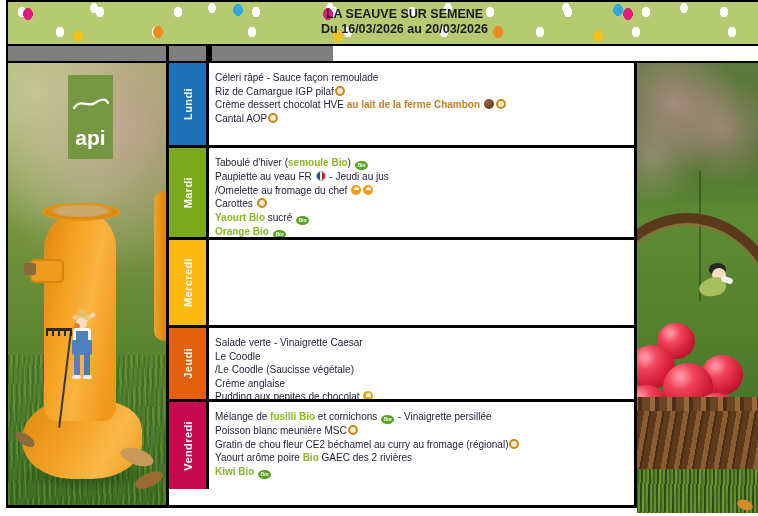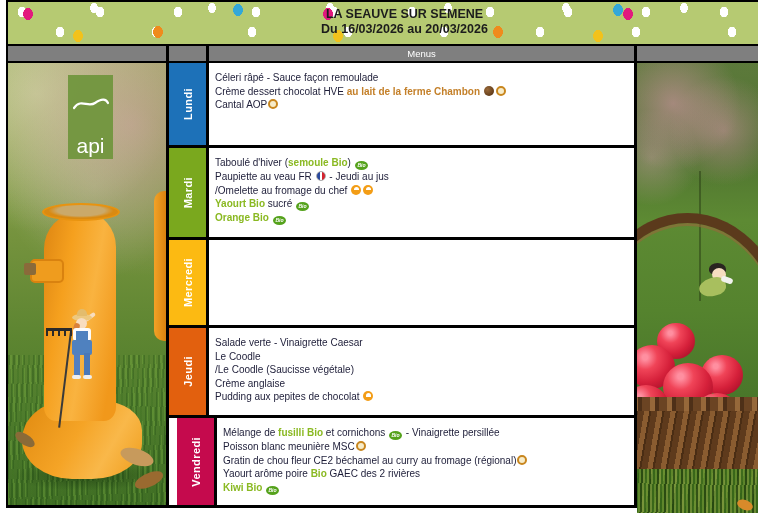--- a/index.html
+++ b/index.html
@@ -64,21 +64,21 @@
       radial-gradient(circle at 78% 14%,rgba(214,158,172,.55),transparent 38%),
       radial-gradient(circle at 18% 7%,rgba(232,238,192,.55),transparent 32%),
       radial-gradient(circle at 55% 28%,rgba(255,255,255,.18),transparent 28%),
       linear-gradient(180deg,#9aa95f 0%,#8aa04e 18%,#74923d 40%,#5d8531 62%,#4e7c2c 80%,#3f6d24 100%);}
   .grass-tex{position:absolute;left:0;right:0;bottom:0;height:150px;
       background:repeating-linear-gradient(93deg,rgba(25,70,15,.30) 0 2px,transparent 2px 5px),
                  repeating-linear-gradient(86deg,rgba(130,185,70,.28) 0 2px,transparent 2px 6px);}
   .api-logo{position:absolute;left:60px;top:12px;width:45px;height:84px;background:rgba(113,150,62,.95);
       display:flex;flex-direction:column;align-items:center;}
   .api-logo svg{margin-top:20px;}
-  .api-text{color:#fff;font-size:21px;font-weight:normal;line-height:22px;margin-top:24px;letter-spacing:0;}
+  .api-text{color:#fff;font-size:21px;font-weight:bold;line-height:22px;margin-top:16px;letter-spacing:0;}
   .boot{position:absolute;left:12px;top:140px;width:132px;height:300px;}
   .boot div{position:absolute;}
   .boot-shadow{left:-8px;top:258px;width:146px;height:30px;border-radius:50%;
       background:radial-gradient(ellipse,rgba(15,40,8,.45),transparent 70%);}
   .boot-shaft{left:24px;top:10px;width:72px;height:208px;
       background:linear-gradient(100deg,#dd8512 0%,#f5a01e 30%,#f9b340 58%,#f1981b 88%);
       border-radius:34px 30px 12px 12px/36px 34px 14px 14px;}
   .boot-cap{left:22px;top:0;width:78px;height:18px;border-radius:50%;box-sizing:border-box;
       background:radial-gradient(ellipse at 50% 40%,#caa96a 0 45%,#d98a12 62%);border:2px solid #e8930f;}
   .boot-foot{left:2px;top:198px;width:120px;height:78px;
@@ -157,21 +157,20 @@
       <div class="title-line">LA SEAUVE SUR SEMENE</div>
       <div class="title-line">Du 16/03/2026 au 20/03/2026</div>
     </div>
   </div>
   <div class="hl1"></div>
   <div class="graybar">
     <div class="gseg g1"></div>
     <div class="gsep"></div>
     <div class="gseg g2"></div>
     <div class="gsep"></div>
-    <div class="gseg g3">Menus</div>
     <div class="gsep"></div>
     <div class="gseg g4"></div>
   </div>
   <div class="hl2"></div>
 
   <div class="main">
 
     <div class="photo-left">
       <div class="grass-tex"></div>
       <div class="boot2"></div>
@@ -213,58 +212,60 @@
     <div class="vline"></div>
 
     <div class="rows" id="rows">
         <div class="day-row sep" style="height: 85px;">
           <div class="day-label" style="background: rgb(29, 113, 184);">
             <span>Lundi</span>
           </div>
           <div class="cell-sep"></div>
           <div class="day-content">
             <div class="menu-line"><span class="t-d">Céleri râpé - Sauce façon remoulade</span></div>
+            <div class="menu-line"><span class="t-d">Riz de Camargue IGP pilaf</span><span class="badge label-ring-badge"></span></div>
             <div class="menu-line"><span class="t-d">Crème dessert chocolat HVE </span><span class="t-orange">au lait de la ferme Chambon </span><span class="badge farm-badge"></span><span class="badge label-ring-badge"></span></div>
             <div class="menu-line"><span class="t-d">Cantal AOP</span><span class="badge label-ring-badge"></span></div>
           </div>
         </div>
         <div class="day-row sep" style="height: 92px;">
           <div class="day-label" style="background: rgb(122, 168, 30);">
             <span>Mardi</span>
           </div>
           <div class="cell-sep"></div>
           <div class="day-content">
             <div class="menu-line"><span class="t-d">Taboulé d'hiver (</span><span class="t-green">semoule Bio</span><span class="t-d">) </span><span class="badge bio-badge"><i>Bio</i></span></div>
             <div class="menu-line"><span class="t-d">Paupiette au veau FR </span><span class="badge fr-flag-badge"></span><span class="t-d"> - Jeudi au jus</span></div>
             <div class="menu-line"><span class="t-d">/Omelette au fromage du chef </span><span class="badge chef-badge"><span class="hat"></span></span><span class="badge chef-badge"><span class="hat"></span></span></div>
+            <div class="menu-line"><span class="t-d">Carottes </span><span class="badge label-ring-badge"></span></div>
             <div class="menu-line"><span class="t-green">Yaourt Bio</span><span class="t-d"> sucré </span><span class="badge bio-badge"><i>Bio</i></span></div>
             <div class="menu-line"><span class="t-green">Orange Bio </span><span class="badge bio-badge"><i>Bio</i></span></div>
           </div>
         </div>
         <div class="day-row sep" style="height: 88px;">
           <div class="day-label" style="background: rgb(252, 186, 18);">
             <span>Mercredi</span>
           </div>
           <div class="cell-sep"></div>
           <div class="day-content"></div>
         </div>
-        <div class="day-row sep" style="height: 90px;">
+        <div class="day-row sep" style="height: 74px;">
           <div class="day-label" style="background: rgb(226, 96, 14);">
             <span>Jeudi</span>
           </div>
           <div class="cell-sep"></div>
           <div class="day-content">
             <div class="menu-line"><span class="t-d">Salade verte - Vinaigrette Caesar</span></div>
             <div class="menu-line"><span class="t-d">Le Coodle</span></div>
             <div class="menu-line"><span class="t-d">/Le Coodle (Saucisse végétale)</span></div>
             <div class="menu-line"><span class="t-d">Crème anglaise</span></div>
             <div class="menu-line"><span class="t-d">Pudding aux pepites de chocolat </span><span class="badge chef-badge"><span class="hat"></span></span></div>
           </div>
         </div>
-        <div class="day-row" style="height: 87px; padding-left: 8px;">
+        <div class="day-row" style="height: 87px;">
           <div class="day-label" style="background: rgb(197, 10, 77);">
             <span>Vendredi</span>
           </div>
           <div class="cell-sep"></div>
           <div class="day-content">
             <div class="menu-line"><span class="t-d">Mélange de </span><span class="t-green">fusilli Bio</span><span class="t-d"> et cornichons </span><span class="badge bio-badge"><i>Bio</i></span><span class="t-d"> - Vinaigrette persillée</span></div>
             <div class="menu-line"><span class="t-d">Poisson blanc meunière MSC</span><span class="badge label-ring-badge"></span></div>
             <div class="menu-line"><span class="t-d">Gratin de chou fleur CE2 béchamel au curry au fromage (régional)</span><span class="badge label-ring-badge"></span></div>
             <div class="menu-line"><span class="t-d">Yaourt arôme poire </span><span class="t-green">Bio</span><span class="t-d"> GAEC des 2 rivières</span></div>
             <div class="menu-line"><span class="t-green">Kiwi Bio </span><span class="badge bio-badge"><i>Bio</i></span></div>

